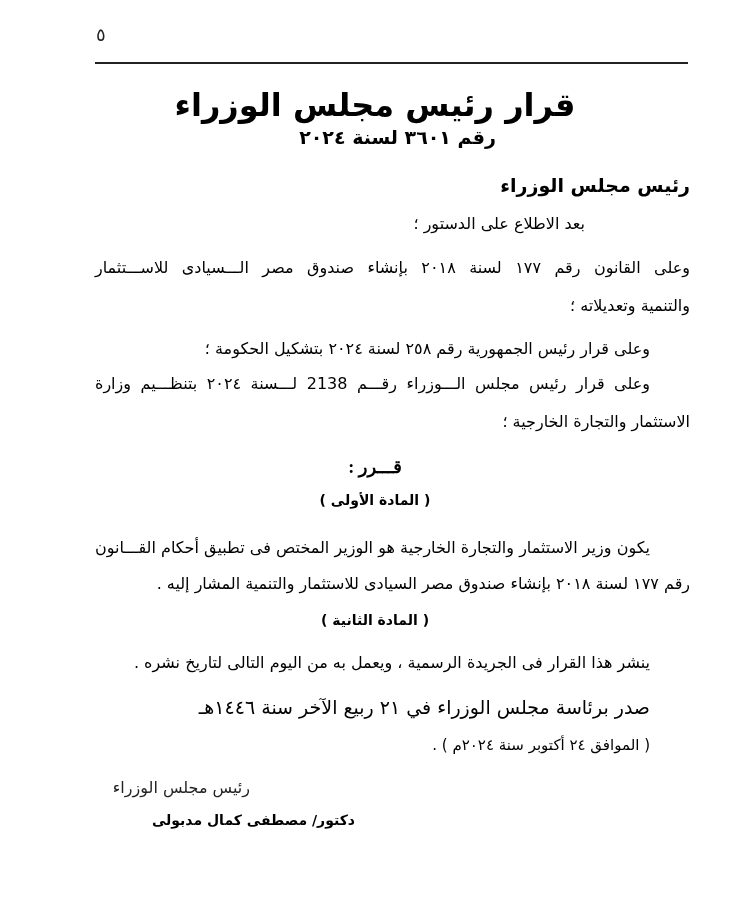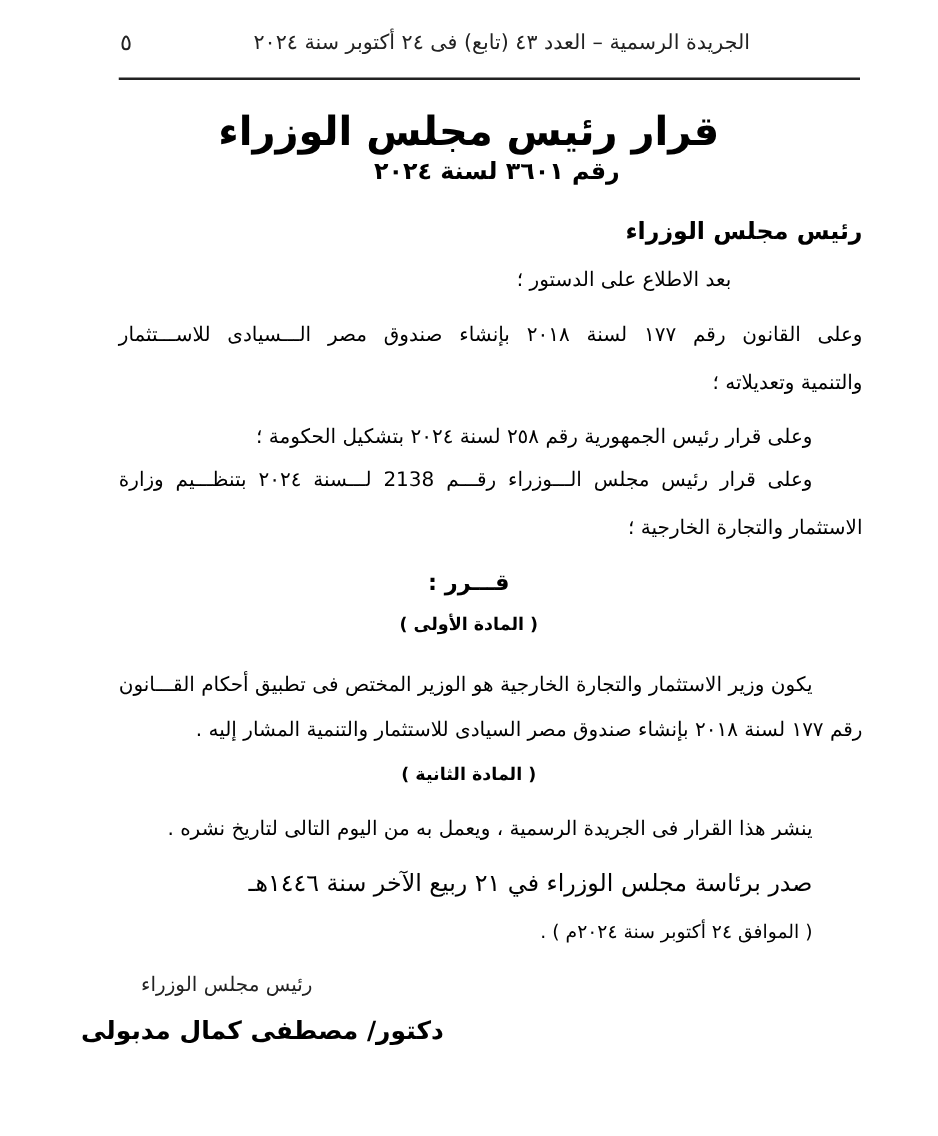--- a/index.html
+++ b/index.html
@@ -96,46 +96,45 @@
       right: 500px;
       font-size: 16px;
       color: #222;
       white-space: nowrap;
     }
     .signature-name {
       position: absolute;
       top: 812px;
       right: 395px;
       font-weight: bold;
-      font-size: 20px;
+      font-size: 14px;
       color: #000;
       white-space: nowrap;
     }
   </style>
 </head>
 <body>
 
 <div class="page">
 
-  <div class="header-title">الجريدة الرسمية – العدد ٤٣ (تابع) فى ٢٤ أكتوبر سنة ٢٠٢٤</div>
   <div class="page-num">٥</div>
   <div class="header-rule"></div>
 
   <div class="doc-title">قرار رئيس مجلس الوزراء</div>
   <div class="doc-number">رقم ٣٦٠١ لسنة ٢٠٢٤</div>
   <div class="issuer">رئيس مجلس الوزراء</div>
 
   <div class="line" style="top:214px; right:165px;">بعد الاطلاع على الدستور ؛</div>
   <div class="line justified" style="top:258px; right:60px; left:95px;">وعلى القانون رقم ١٧٧ لسنة ٢٠١٨ بإنشاء صندوق مصر الـــسيادى للاســـتثمار</div>
   <div class="line" style="top:296px; right:60px;">والتنمية وتعديلاته ؛</div>
   <div class="line" style="top:339px; right:100px;">وعلى قرار رئيس الجمهورية رقم ٢٥٨ لسنة ٢٠٢٤ بتشكيل الحكومة ؛</div>
   <div class="line justified" style="top:374px; right:100px; left:95px;">وعلى قرار رئيس مجلس الـــوزراء رقـــم 2138 لـــسنة ٢٠٢٤ بتنظـــيم وزارة</div>
   <div class="line" style="top:412px; right:60px;">الاستثمار والتجارة الخارجية ؛</div>
 
-  <div class="center-bold" style="top:456px; font-size:18px;">قـــرر :</div>
+  <div class="center-bold" style="top:456px; font-size:18px;font-family:Liberation Serif, serif;">قـــرر :</div>
 
   <div class="center-bold" style="top:492px;">( المادة الأولى )</div>
   <div class="line justified" style="top:538px; right:100px; left:95px;">يكون وزير الاستثمار والتجارة الخارجية هو الوزير المختص فى تطبيق أحكام القـــانون</div>
   <div class="line" style="top:574px; right:60px;">رقم ١٧٧ لسنة ٢٠١٨ بإنشاء صندوق مصر السيادى للاستثمار والتنمية المشار إليه .</div>
 
   <div class="center-bold" style="top:612px;">( المادة الثانية )</div>
   <div class="line" style="top:653px; right:100px;">ينشر هذا القرار فى الجريدة الرسمية ، ويعمل به من اليوم التالى لتاريخ نشره .</div>
 
   <div class="line" style="top:696px; right:100px; font-size:19px;">صدر برئاسة مجلس الوزراء في ٢١ ربيع الآخر سنة ١٤٤٦هـ</div>
   <div class="line" style="top:736px; right:100px; font-size:15px;margin-left:32px;">( الموافق ٢٤ أكتوبر سنة ٢٠٢٤م ) .</div>

